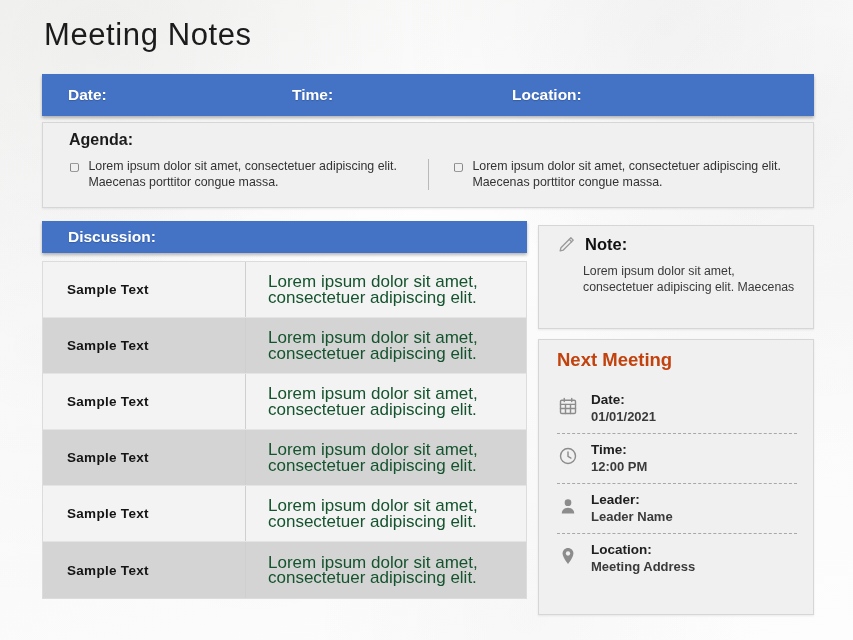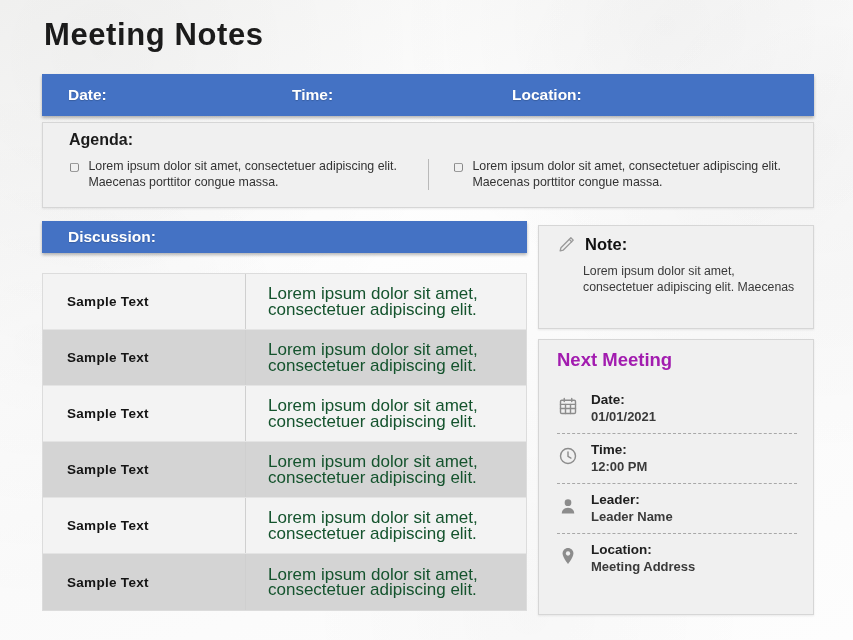--- a/index.html
+++ b/index.html
@@ -34,21 +34,21 @@
     inset: 0;
     z-index: 1;
   }
 
   
   .page-title {
     position: absolute;
     left: 44px;
     top: 14px;
     font-size: 31px;
-    font-weight: 700;
+    font-weight: 400;
     color: #1b1b1b;
     letter-spacing: 0.6px;
     line-height: 42px;
     white-space: nowrap;
   }
 
   
   .blue-bar {
     position: absolute;
     background: #4472C4;
@@ -133,21 +133,21 @@
     font-size: 12.4px;
     line-height: 15.5px;
     color: #333333;
     max-width: 330px;
   }
 
   
   #discussion-table {
     position: absolute;
     left: 42px;
-    top: 273px;
+    top: 261px;
     width: 485px;
     border: 1px solid #dcdcdc;
     box-sizing: border-box;
   }
   .drow {
     display: flex;
     height: 56px;
     box-sizing: border-box;
     border-bottom: 1px solid #e4e4e4;
   }
@@ -213,21 +213,21 @@
     top: 339px;
     width: 274px;
     height: 274px;
   }
   .nm-title {
     position: absolute;
     left: 18px;
     top: 9px;
     font-size: 18.5px;
     font-weight: bold;
-    color: #a21caf;
+    color: #c2410c;
     text-align: center;
   }
   .nm-list {
     position: absolute;
     left: 18px;
     right: 16px;
     top: 44px;
   }
   .nm-item {
     display: flex;

